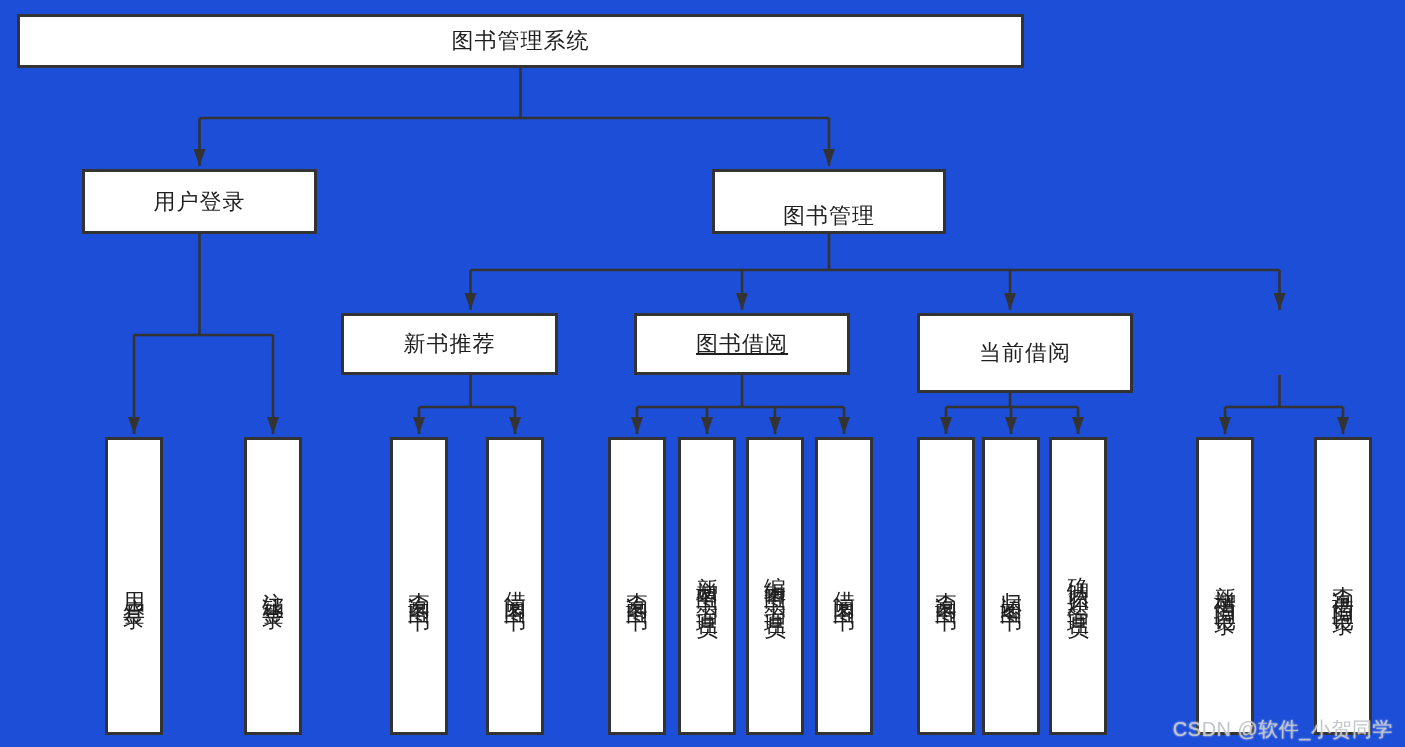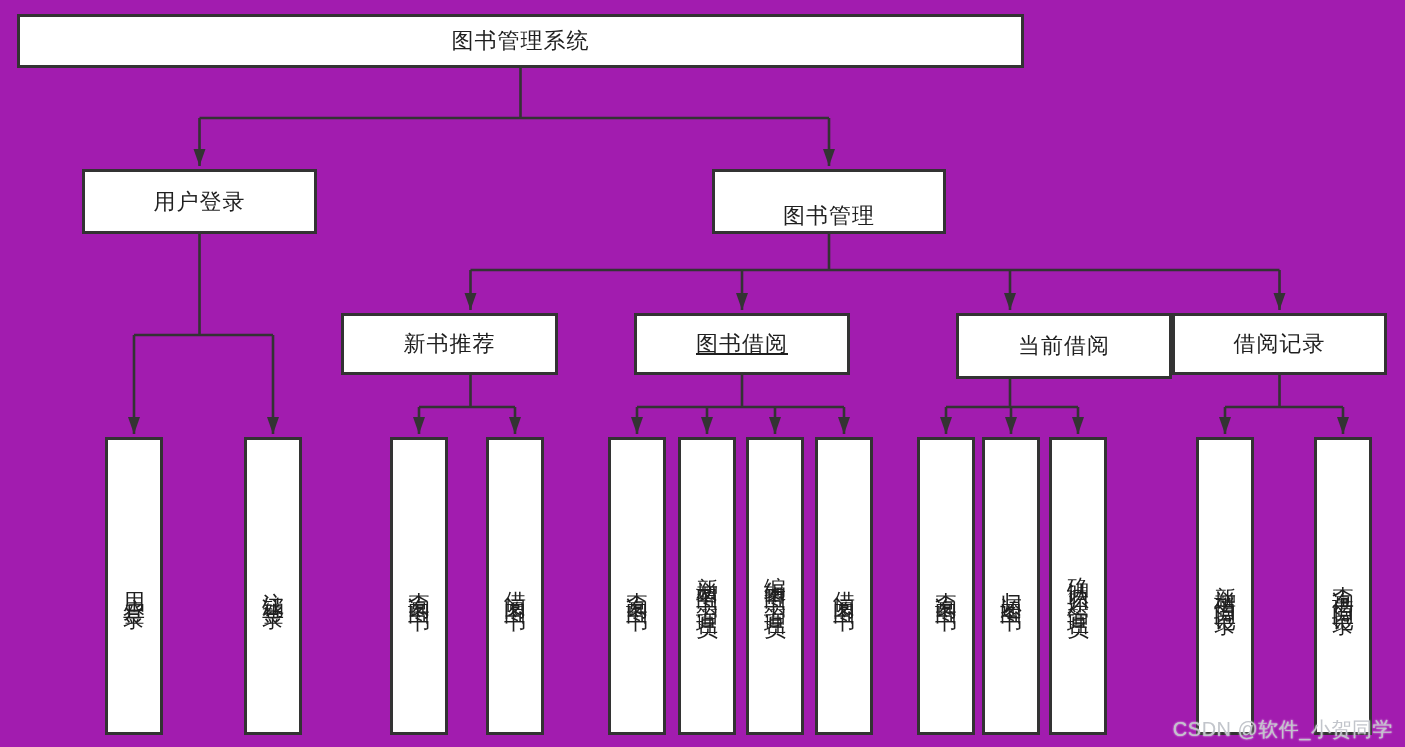--- a/index.html
+++ b/index.html
@@ -1,38 +1,38 @@
 <!DOCTYPE html>
 <html><head>
 <meta charset="utf-8">
 <style>
   html,body{margin:0;padding:0;background:#ffffff;}
   #stage{
-    position:relative;width:1405px;height:747px;background:#a21caf;overflow:hidden;
+    position:relative;width:1405px;height:747px;background:#1d4ed8;overflow:hidden;
     font-family:"Liberation Sans","DejaVu Sans",sans-serif;color:#1f1f1f;
   }
   #wires{position:absolute;left:0;top:0;width:1405px;height:747px;z-index:0;}
   .node{
     position:absolute;box-sizing:border-box;border:3px solid #333333;background:#ffffff;
     display:flex;align-items:center;justify-content:center;z-index:1;
   }
   .node .lbl{
     font-size:22px;letter-spacing:1px;color:#1f1f1f;white-space:nowrap;
   }
   .node.v .lbl{
     writing-mode:vertical-rl;text-orientation:mixed;letter-spacing:6px;
     white-space:normal;line-height:1;
   }
   
   #n-root {left:17px;  top:14px;  width:1007px;height:54px;}
   #n-l2-0 {left:82px;  top:169px; width:235px; height:65px;}
   #n-l2-1 {left:712px; top:169px; width:234px; height:65px;align-items:flex-end;}
   #n-l3-0 {left:341px; top:313px; width:217px; height:62px;}
   #n-l3-1 {left:634px; top:313px; width:216px; height:62px;text-decoration:underline;}
-  #n-l3-2 {left:956px; top:313px; width:216px; height:66px;}
+  #n-l3-2 {left:917px; top:313px; width:216px; height:80px;}
   #n-l3-3 {left:1172px;top:313px; width:215px; height:62px;}
   .leaf   {top:437px;  height:298px;width:58px;}
   #n-g1-0{left:105px;} #n-g1-1{left:244px;}
   #n-g2-0{left:390px;} #n-g2-1{left:486px;}
   #n-g3-0{left:608px;} #n-g3-1{left:678px;} #n-g3-2{left:746px;} #n-g3-3{left:815px;}
   #n-g4-0{left:917px;} #n-g4-1{left:982px;} #n-g4-2{left:1049px;}
   #n-g5-0{left:1196px;}#n-g5-1{left:1314px;}
   #watermark{
     position:absolute;right:12px;bottom:4px;z-index:3;
     font-size:20px;letter-spacing:0.5px;color:#c2c5cb;
@@ -100,23 +100,20 @@
 
   <div class="node" id="n-l3-0">
     <span class="lbl">新书推荐</span>
   </div>
   <div class="node" id="n-l3-1">
     <span class="lbl">图书借阅</span>
   </div>
   <div class="node" id="n-l3-2">
     <span class="lbl">当前借阅</span>
   </div>
-  <div class="node" id="n-l3-3">
-    <span class="lbl">借阅记录</span>
-  </div>
 
   <div class="node v leaf" id="n-g1-0">
     <span class="lbl">用户登录</span>
   </div>
   <div class="node v leaf" id="n-g1-1">
     <span class="lbl">注销登录</span>
   </div>
 
   <div class="node v leaf" id="n-g2-0">
     <span class="lbl">查询图书</span>

